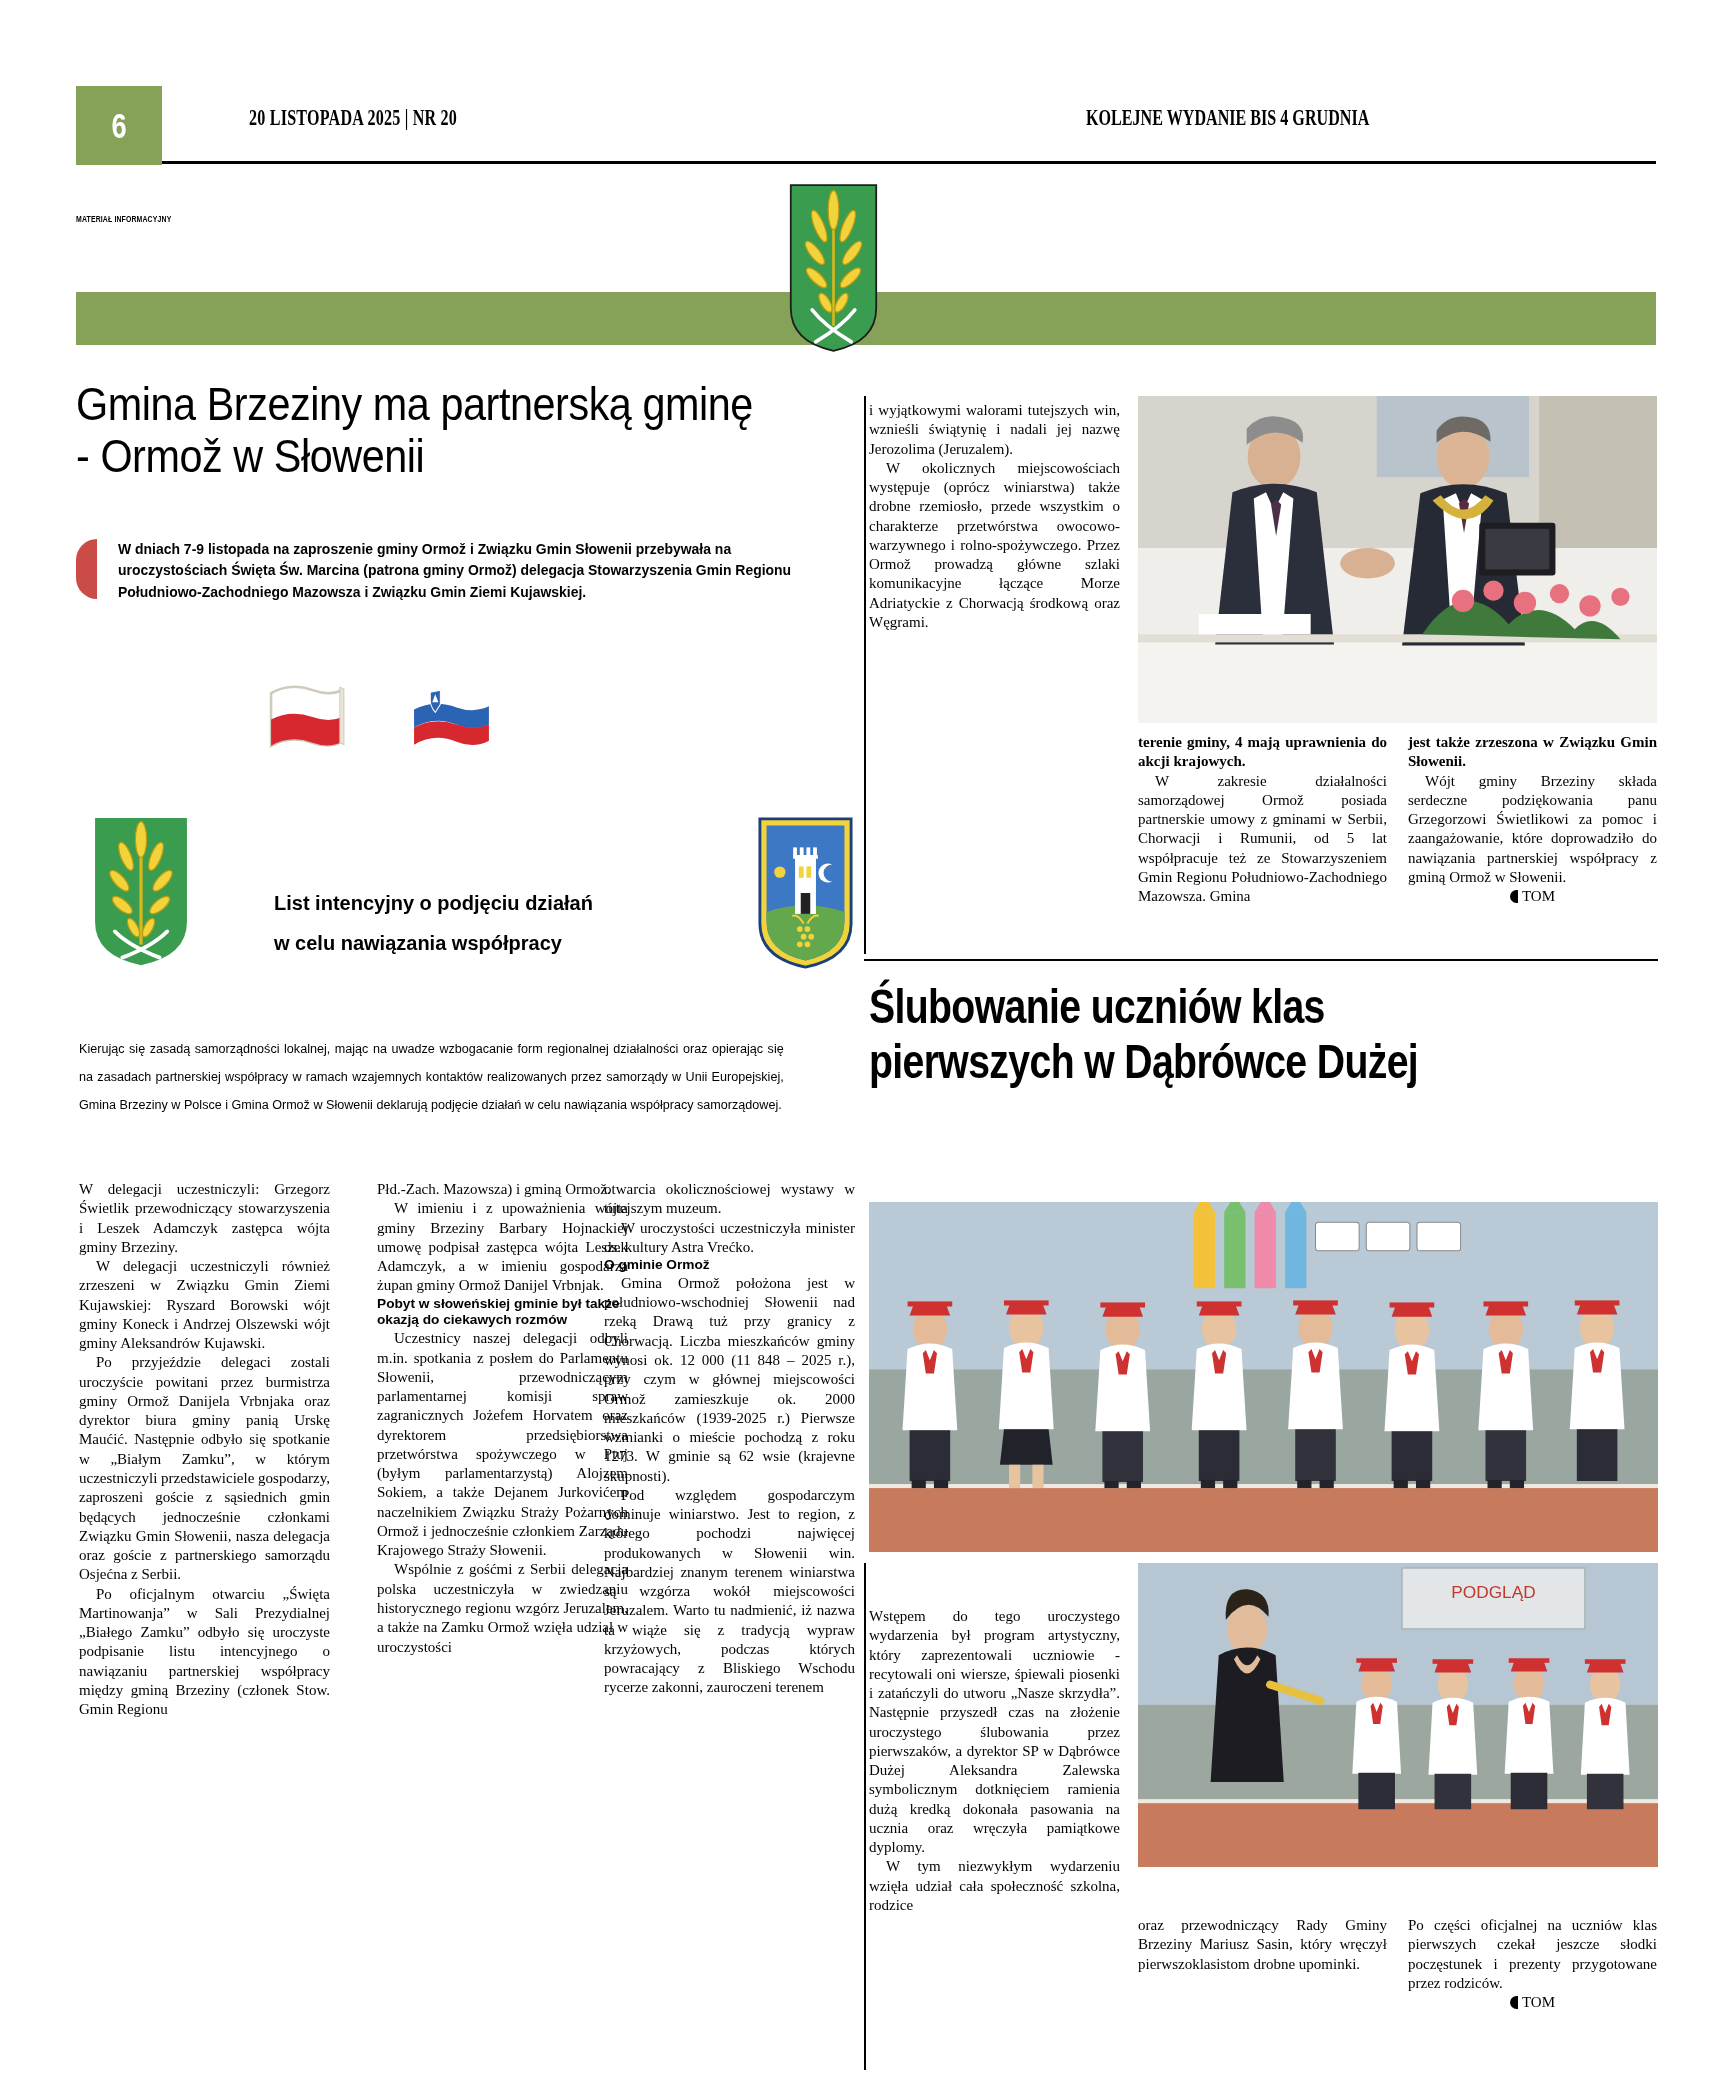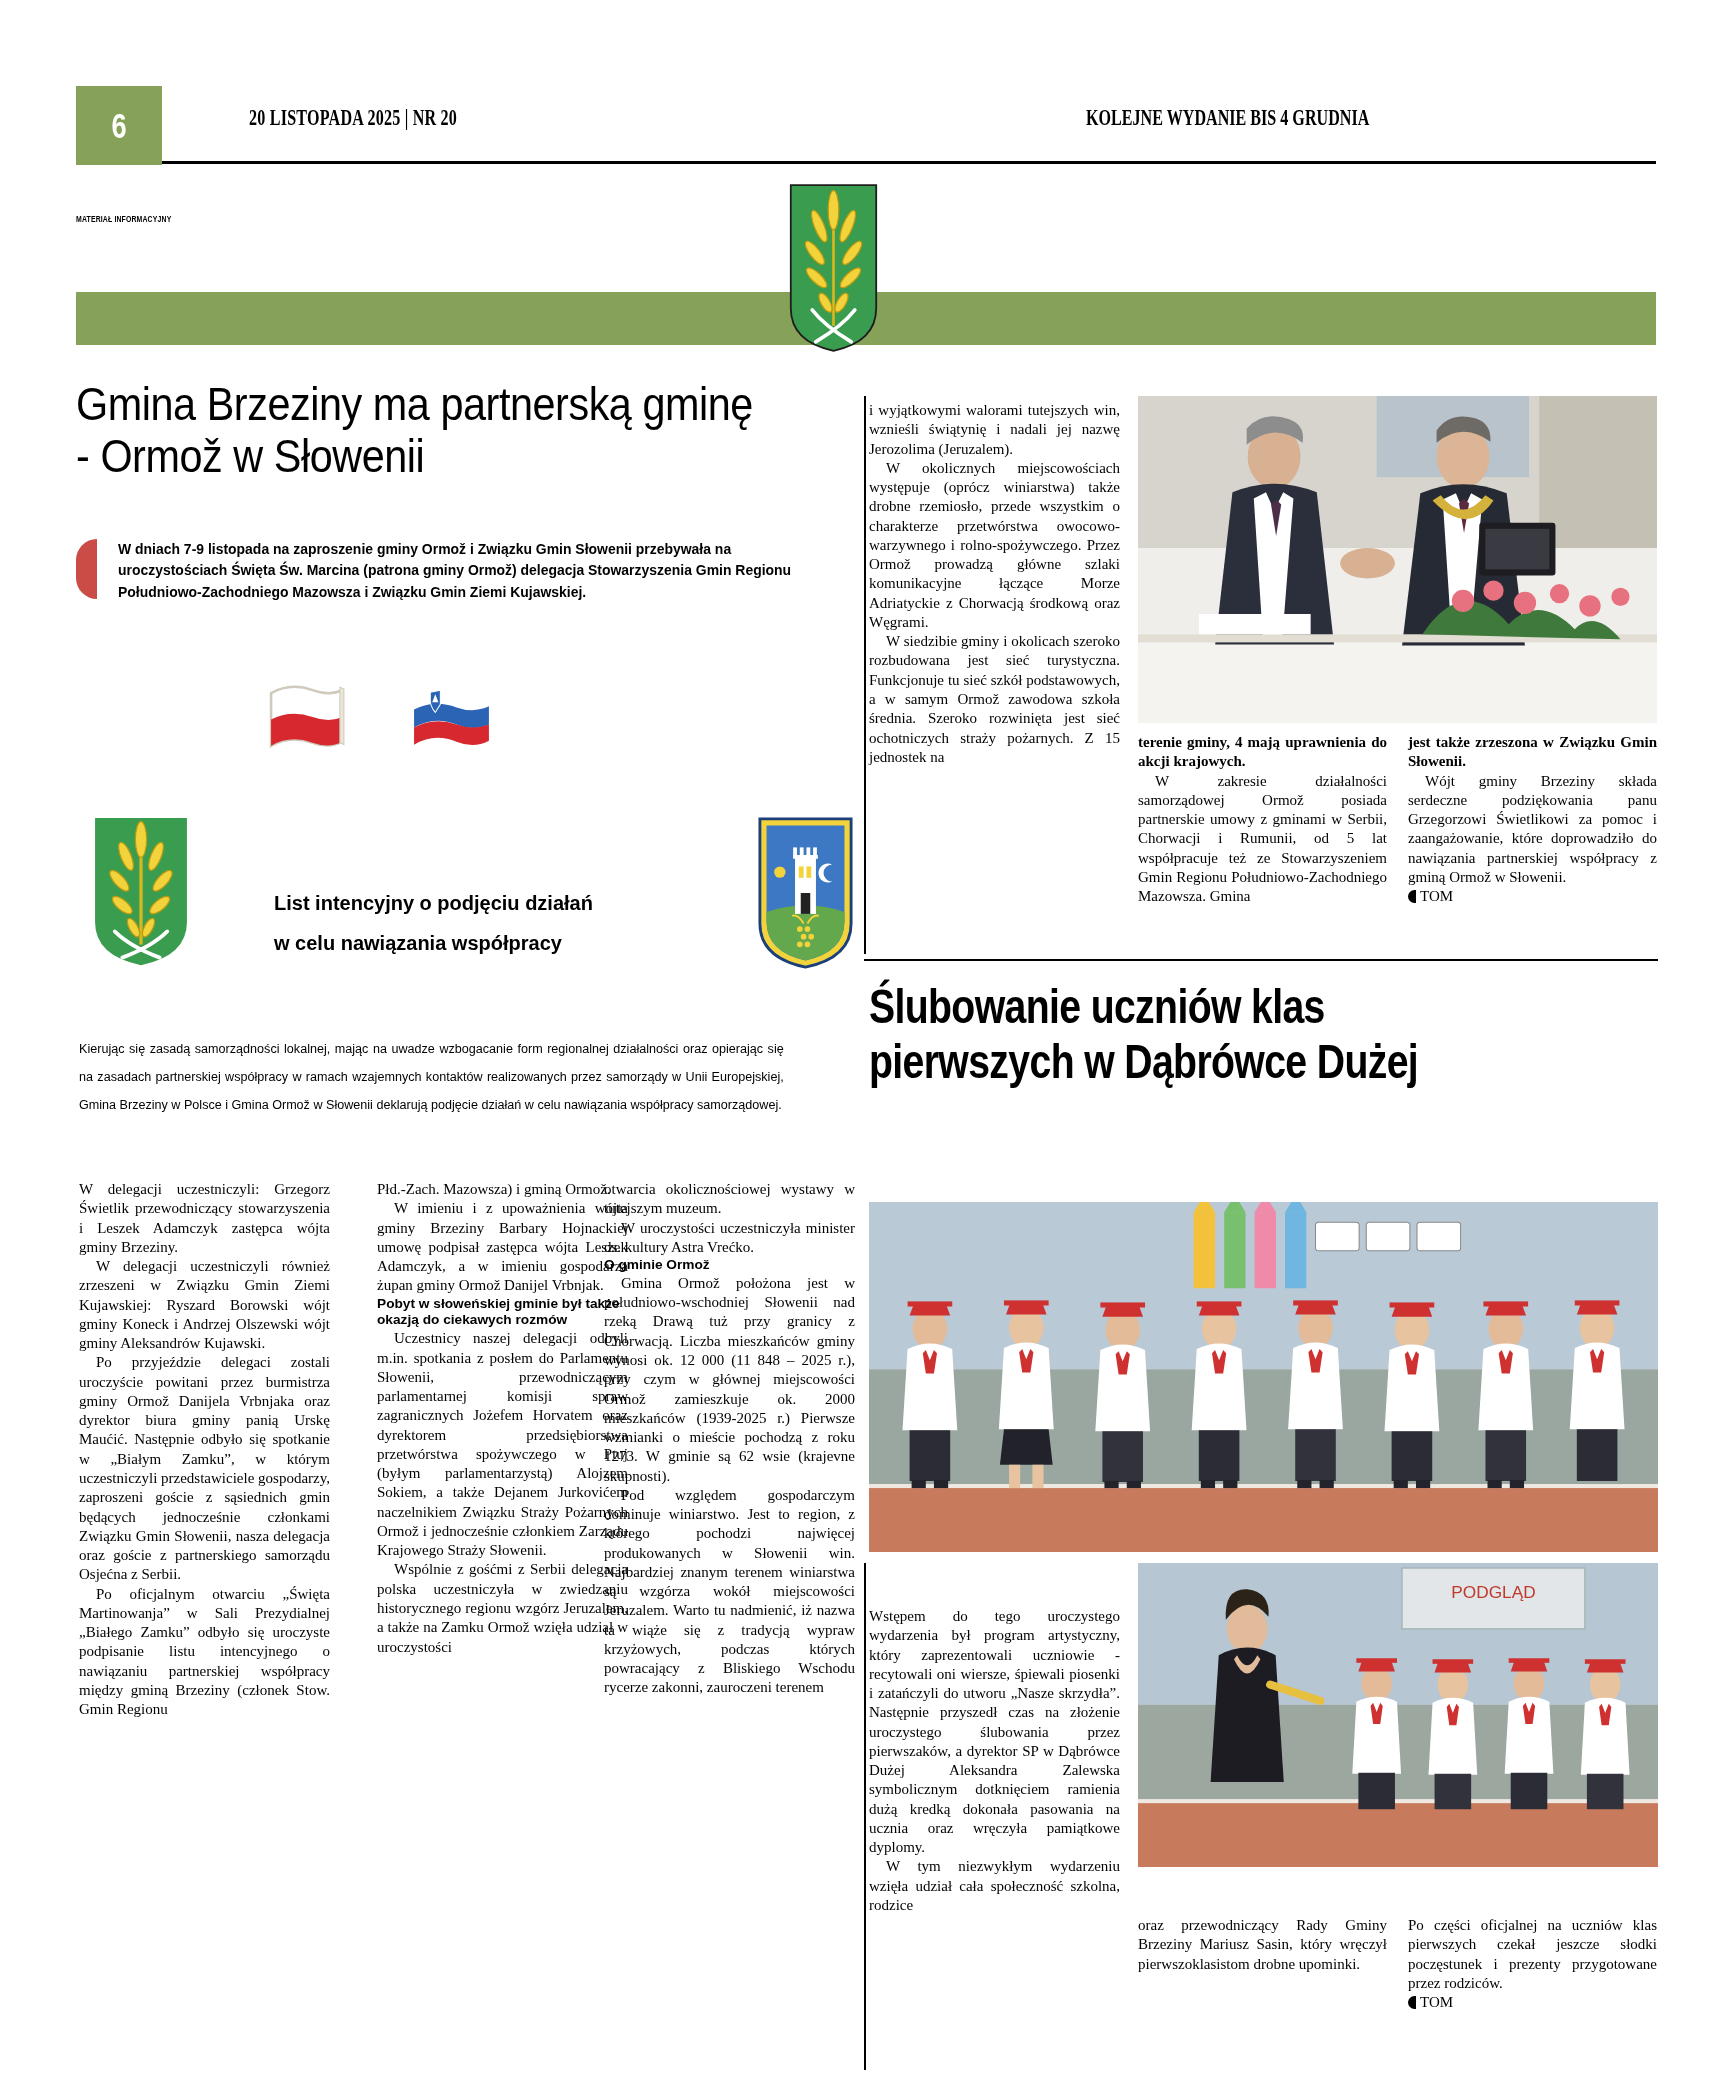--- a/index.html
+++ b/index.html
@@ -142,21 +142,21 @@
   .rcol-b {
     position: absolute; left: 1138px; top: 733px; width: 249px; height: 231px;
     font-size: 15px; line-height: 1.285; text-align: justify;
   }
   .rcol-c {
     position: absolute; left: 1408px; top: 733px; width: 249px; height: 231px;
     font-size: 15px; line-height: 1.285; text-align: justify;
   }
   .rcol-b p, .rcol-c p { text-indent: 17px; margin: 0; }
   .rcol-b p.noind, .rcol-c p.noind { text-indent: 0; font-weight: bold; }
-  .byline { text-align: left; text-indent: 0 !important; margin-top: 3px; }
+  .byline { text-align: center; text-indent: 0 !important; margin-top: 3px; }
   .byline .dot {
     display: inline-block; width: 8px; height: 13px; background: #000;
     border-radius: 8px 0 0 8px; vertical-align: -1.5px; margin-right: 4px;
   }
 
   
   .vrule { position: absolute; background: #000; width: 1.5px; }
   .hrule { position: absolute; background: #000; height: 2px; }
 
   
@@ -349,21 +349,20 @@
       <p>Gmina Ormož położona jest w południowo-wschodniej Słowenii nad rzeką Drawą tuż przy granicy z Chorwacją. Liczba mieszkańców gminy wynosi ok. 12 000 (11 848 – 2025 r.), przy czym w głównej miejscowości Ormož zamieszkuje ok. 2000 mieszkańców (1939-2025 r.) Pierwsze wzmianki o mieście pochodzą z roku 1273. W gminie są 62 wsie (krajevne skupnosti).</p>
       <p>Pod względem gospodarczym dominuje winiarstwo. Jest to region, z którego pochodzi najwięcej produkowanych w Słowenii win. Najbardziej znanym terenem winiarstwa są wzgórza wokół miejscowości Jeruzalem. Warto tu nadmienić, iż nazwa ta wiąże się z tradycją wypraw krzyżowych, podczas których powracający z Bliskiego Wschodu rycerze zakonni, zauroczeni terenem</p>
     </div>
   </div>
 
   <div class="vrule" style="left:864px; top:396px; height:558px;"></div>
 
   <div class="rcol-a">
     <p class="noind">i wyjątkowymi walorami tutejszych win, wznieśli świątynię i nadali jej nazwę Jerozolima (Jeruzalem).</p>
     <p>W okolicznych miejscowościach występuje (oprócz winiarstwa) także drobne rzemiosło, przede wszystkim o charakterze przetwórstwa owocowo-warzywnego i rolno-spożywczego. Przez Ormož prowadzą główne szlaki komunikacyjne łączące Morze Adriatyckie z Chorwacją środkową oraz Węgrami.</p>
-    <p>W siedzibie gminy i okolicach szeroko rozbudowana jest sieć turystyczna. Funkcjonuje tu sieć szkół podstawowych, a w samym Ormož zawodowa szkoła średnia. Szeroko rozwinięta jest sieć ochotniczych straży pożarnych. Z 15 jednostek na</p>
   </div>
 
   <div class="photo1">
     <svg class="photoimg" viewBox="0 0 1022 645" preserveAspectRatio="none" xmlns="http://www.w3.org/2000/svg">
       <rect width="1022" height="645" fill="#cfcfc9"></rect>
       <rect x="0" y="0" width="1022" height="300" fill="#d6d4cc"></rect>
       <rect x="470" y="0" width="300" height="160" fill="#b9c3cc"></rect>
       <rect x="790" y="0" width="232" height="300" fill="#c4c0b4"></rect>
       <path d="M0 300 H1022 V645 H0 Z" fill="#efeeea"></path>
       <rect x="0" y="470" width="1022" height="175" fill="#f4f3f0"></rect>

